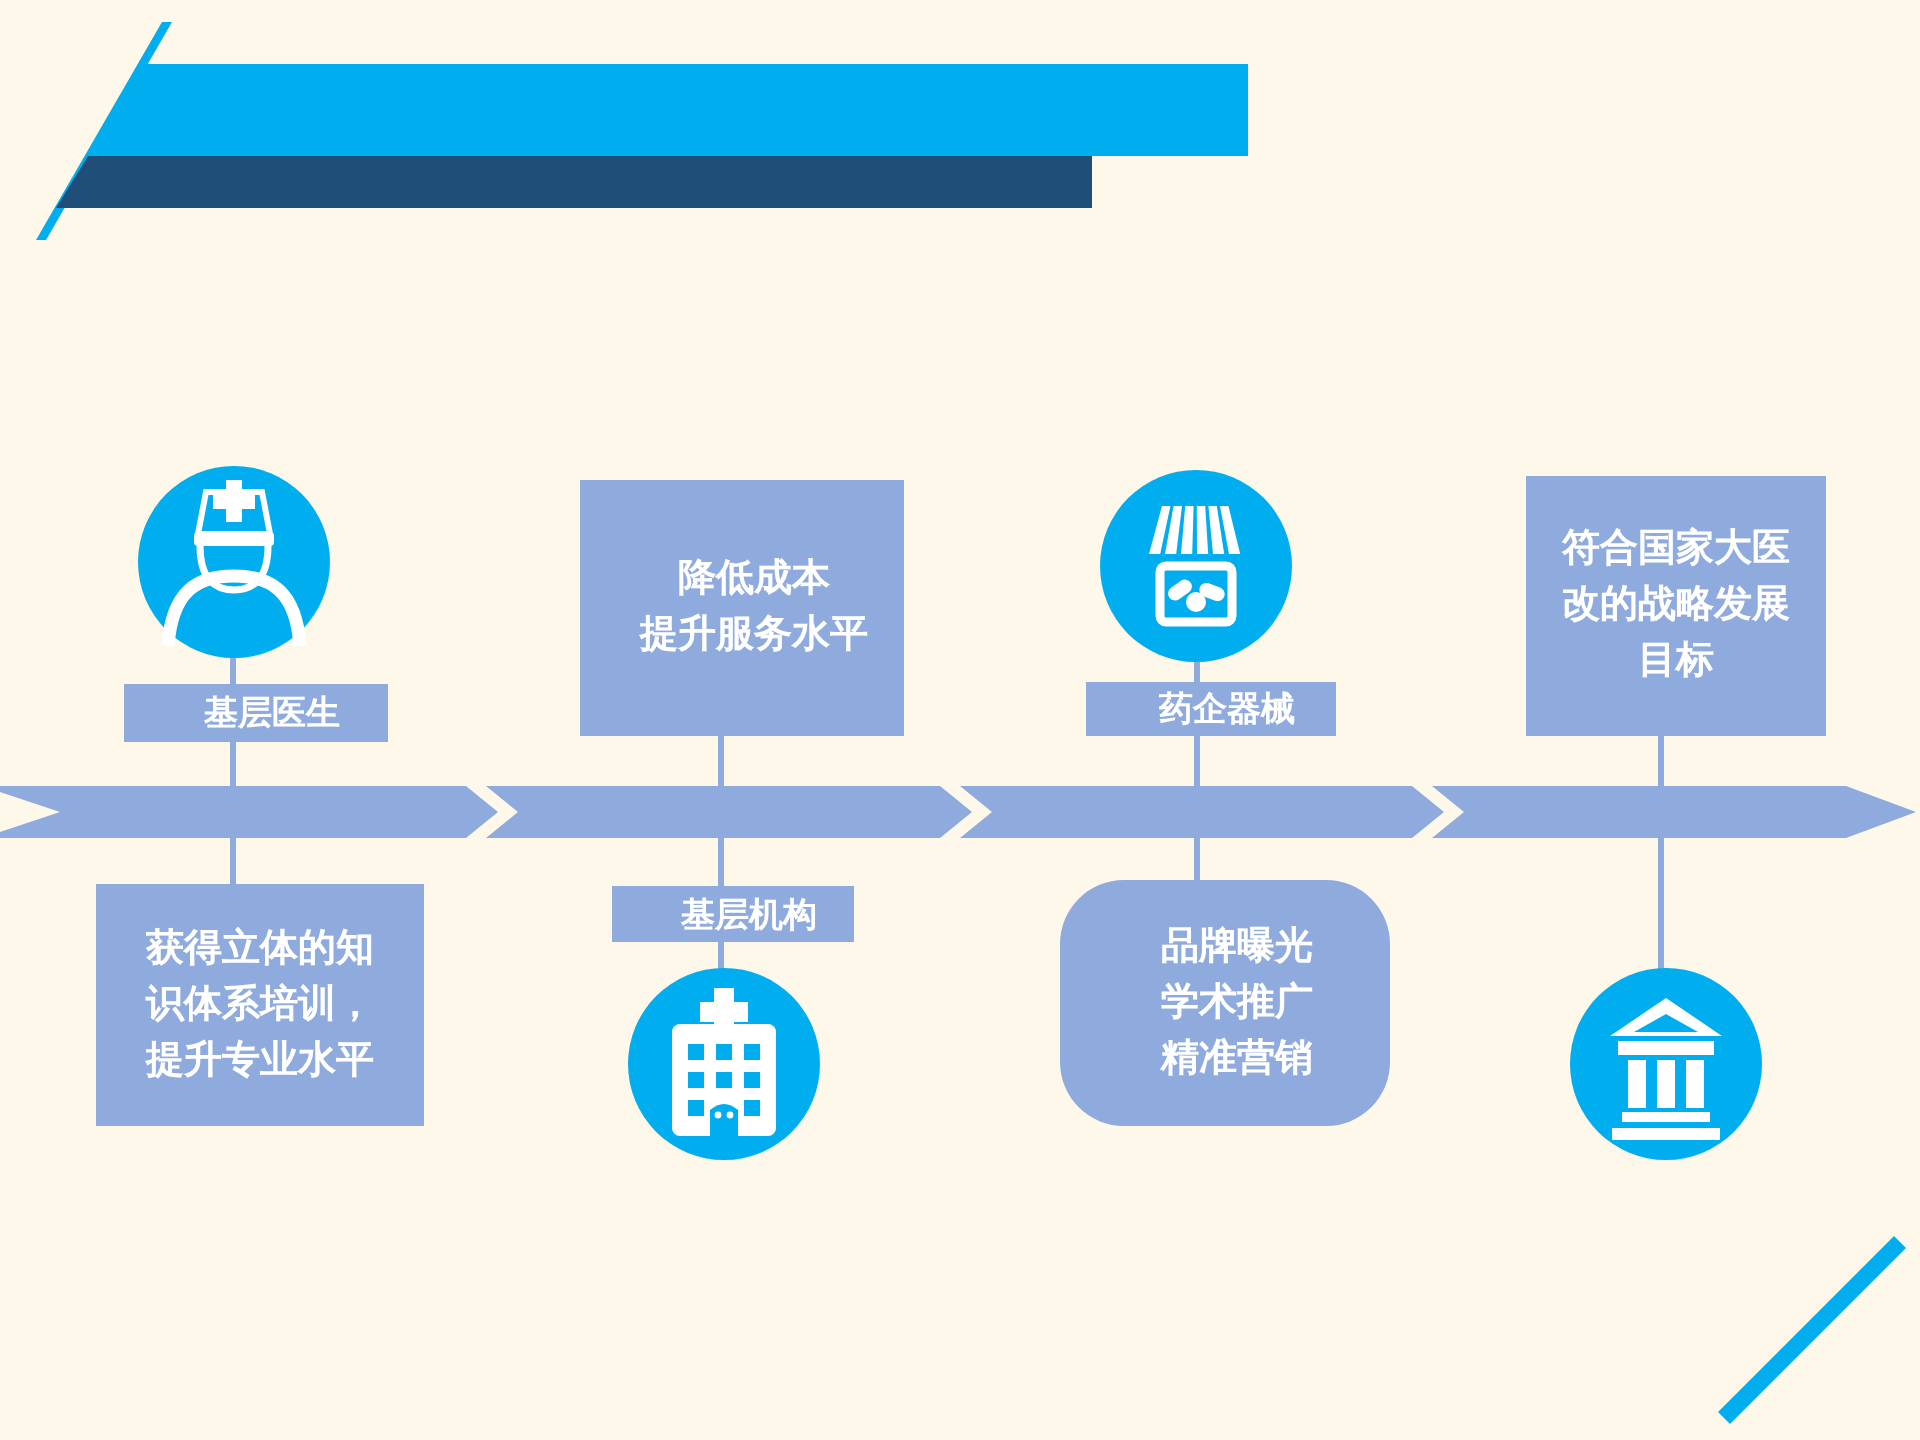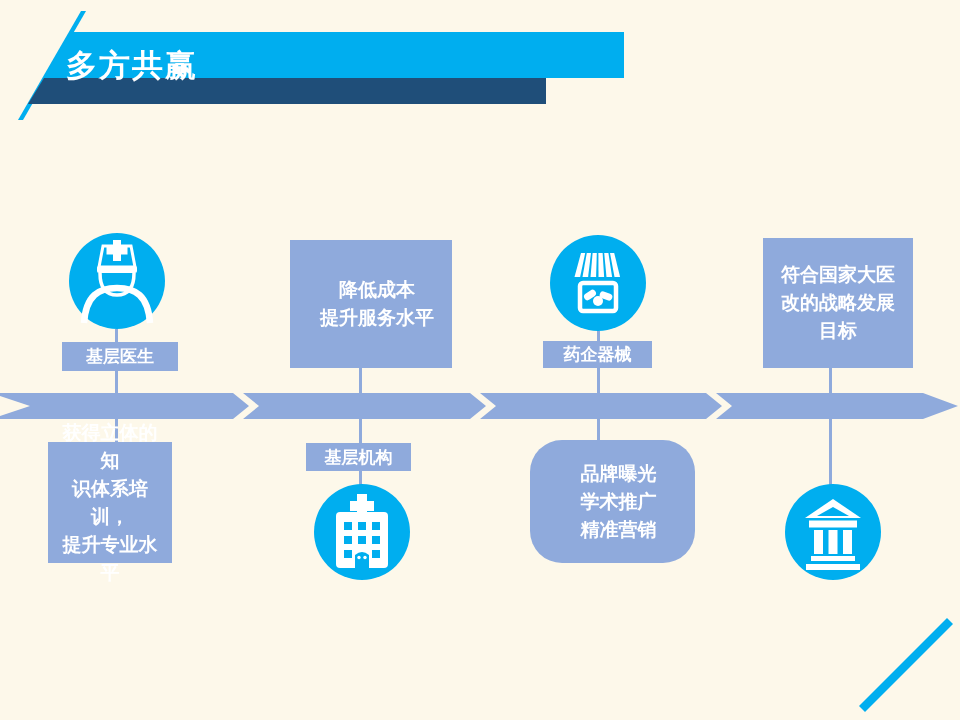--- a/index.html
+++ b/index.html
@@ -18,29 +18,30 @@
   }
   .circle{
     position:absolute;width:96px;height:96px;border-radius:50%;
     background:var(--accent);display:flex;align-items:center;justify-content:center;
   }
   .circle svg{width:96px;height:96px;display:block;}
   .labelbox{
     position:absolute;background:var(--peri);color:var(--white);
     font-weight:bold;font-size:17px;display:flex;align-items:center;justify-content:center;
     text-align:center;
+    padding-left:16px;
   }
   .pbox{
     position:absolute;background:var(--peri);color:var(--white);
     font-weight:bold;font-size:19px;line-height:28px;white-space:pre-line;
     display:flex;align-items:center;justify-content:center;text-align:center;padding-left:12px;
   }
   
   #circle-1{left:69px;top:233px;}   #label-1{left:62px;top:342px;width:116px;height:29px;}
-  #detail-1{left:48px;top:442px;width:124px;height:121px;padding:0 8px;box-sizing:border-box;}
+  #detail-1{left:48px;top:442px;width:164px;height:121px;padding:0 18px;box-sizing:border-box;}
   #detail-2{left:290px;top:240px;width:150px;height:128px;} #label-2{left:306px;top:443px;width:105px;height:28px;}
   #circle-2{left:314px;top:484px;}
   #circle-3{left:550px;top:235px;}  #label-3{left:543px;top:341px;width:109px;height:27px;}
   #detail-3{left:530px;top:440px;width:153px;height:123px;border-radius:32px;}
   #detail-4{left:763px;top:238px;width:150px;height:130px;padding:0 12px;box-sizing:border-box;}
   #label-4{left:777px;top:443px;width:103px;height:28px;}
   #circle-4{left:785px;top:484px;}
 </style>
 </head>
 <body>
@@ -63,21 +64,20 @@
     <rect class="fill-peri" x="0" y="393" width="923" height="26"></rect>
     <polygon class="fill-peri" points="923,393 958,406 923,419"></polygon>
     <polygon class="fill-bg" points="0,396 30,406 0,416"></polygon>
     <polygon class="fill-bg" points="233,393 243,393 259,406 243,419 233,419 249,406"></polygon>
     <polygon class="fill-bg" points="470,393 480,393 496,406 480,419 470,419 486,406"></polygon>
     <polygon class="fill-bg" points="706,393 716,393 732,406 716,419 706,419 722,406"></polygon>
 
     <polygon class="fill-accent" points="947,618 953,624 865,712 859,706"></polygon>
   </svg>
 
-  <div class="title">多方共赢</div>
 
   <div id="circle-1" class="circle">
     <svg viewBox="0 0 96 96">
       <path d="M34 13 L62 13 L66 34 L30 34 Z" fill="none" stroke="#fff" stroke-width="3"></path>
       <rect x="44" y="7" width="8" height="21" fill="#fff"></rect>
       <rect x="37.5" y="13.5" width="21" height="8" fill="#fff"></rect>
       <rect x="28" y="33" width="40" height="7" rx="2" fill="#fff"></rect>
       <path d="M31 40 C31 56 38 62 48 62 C58 62 65 56 65 40" fill="none" stroke="#fff" stroke-width="3.5"></path>
       <path d="M15 90 C17 62 30 55 48 55 C66 55 79 62 81 90" fill="none" stroke="#fff" stroke-width="6.5"></path>
     </svg>

